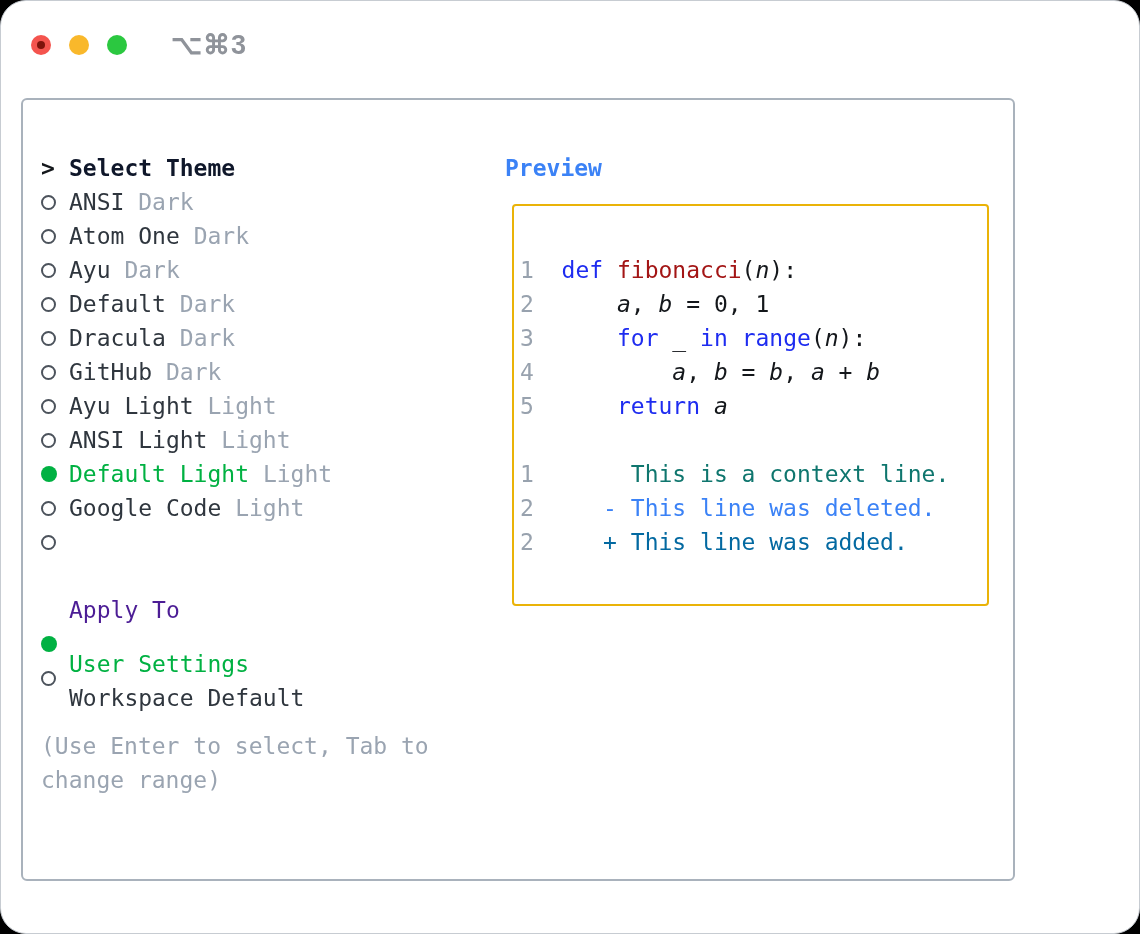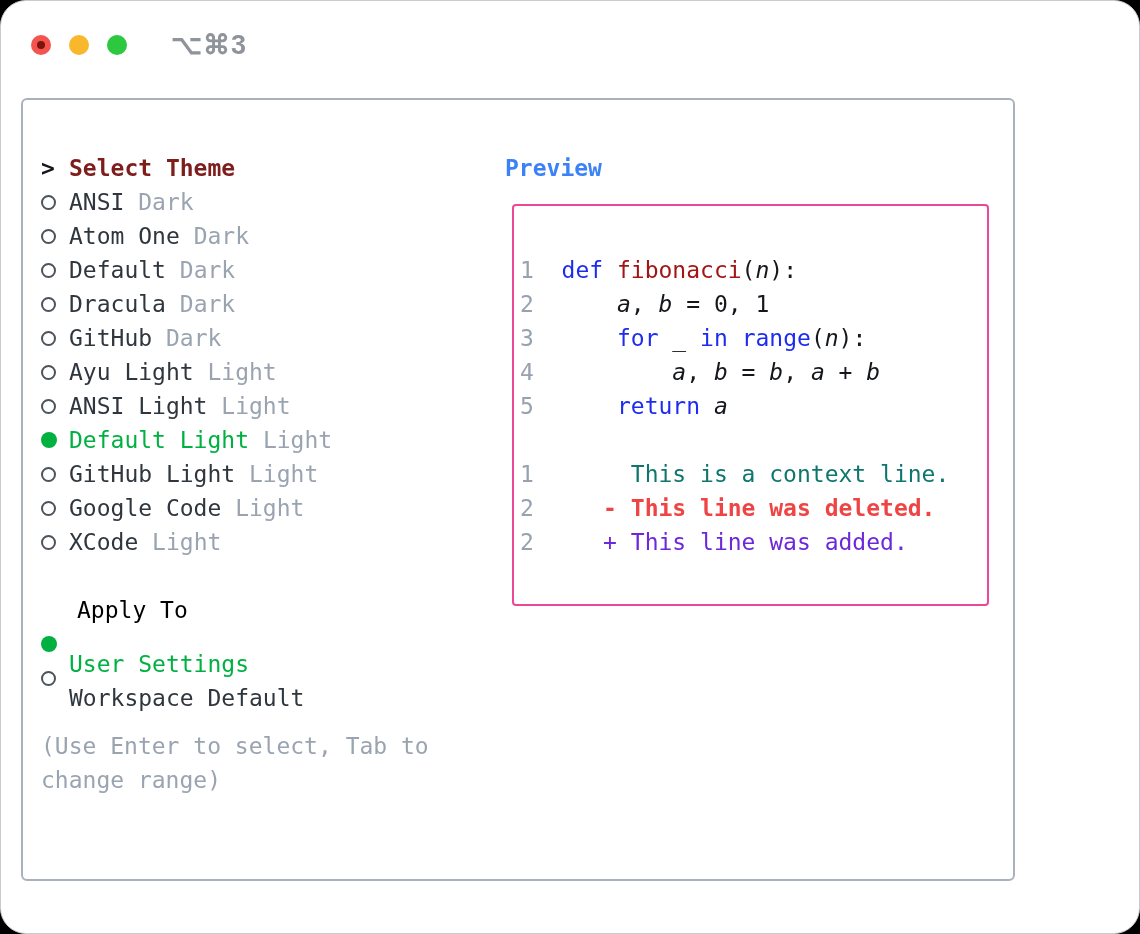--- a/index.html
+++ b/index.html
@@ -33,46 +33,46 @@
     font-size:23px; line-height:34px; color:#14171b;
   }
 
   
   .left { position:absolute; left:18px; top:51px; width:450px; }
   .row { display:flex; align-items:center; height:34px; }
   .bullet { flex:0 0 28px; width:28px; display:flex; align-items:center; }
   .radio { width:15px; height:15px; border:2px solid #4c535c; border-radius:50%; }
   .radio.on { width:16px; height:16px; border:none; background:#00b142; }
   .prompt { font-weight:bold; color:#14171b; }
-  .list-title { font-weight:bold; color:#7f1d1d; }
+  .list-title { font-weight:bold; color:#0f172a; }
   .theme-name { color:#2f363e; white-space:pre; }
   .theme-name.sel { color:#00b142; }
   .variant { color:#9aa4b1; }
   .spacer { height:34px; }
-  .section-title { color:#000000;margin-left:8px; }
+  .section-title { color:#4c1d95; }
   .opt-label { color:#2f363e; white-space:pre;margin-top:40px; }
   .opt-label.sel { color:#00b142; }
   .help { color:#9aa4b1; margin-top:34px; }
 
   
   .preview-title { position:absolute; left:482px; top:51px; height:34px; font-weight:bold; color:#3b82f6; }
   .preview-box {
     position:absolute; left:489px; top:104px; width:477px; height:402px;
-    border:2px solid #ec4899; border-radius:4px; background:#fff;
+    border:2px solid #eab308; border-radius:4px; background:#fff;
     padding:47px 4px 0 6px; overflow:hidden;
   }
   .pline { white-space:pre; height:34px; }
   .lnum { color:#98a2ae; }
   .tok-kw { color:#1e2cf0; }
   .tok-fn { color:#a31515; }
   .tok-var { font-style:italic; color:#14171b; }
   .tok-p { color:#14171b; }
   .diff-context { color:#0f766e; }
-  .diff-deleted { color:#ef4444;font-weight:bold; }
-  .diff-added   { color:#6d28d9;text-align:center; }
+  .diff-deleted { color:#3b82f6; }
+  .diff-added   { color:#0369a1;text-align:center; }
 </style>
 </head>
 <body>
 
 <div class="window">
 
   <div class="titlebar">
     <div class="light light-close"></div>
     <div class="light light-min"></div>
     <div class="light light-zoom"></div>
@@ -99,20 +99,26 @@
           <div class="row">
             <span class="bullet">
               <span class="radio"></span>
             </span>
             <span class="theme-name">Atom One <span class="variant">Dark</span></span>
           </div>
           <div class="row">
             <span class="bullet">
               <span class="radio"></span>
             </span>
+            <span class="theme-name">Ayu <span class="variant">Dark</span></span>
+          </div>
+          <div class="row">
+            <span class="bullet">
+              <span class="radio"></span>
+            </span>
             <span class="theme-name">Default <span class="variant">Dark</span></span>
           </div>
           <div class="row">
             <span class="bullet">
               <span class="radio"></span>
             </span>
             <span class="theme-name">Dracula <span class="variant">Dark</span></span>
           </div>
           <div class="row">
             <span class="bullet">
@@ -135,33 +141,26 @@
           <div class="row">
             <span class="bullet">
               <span class="radio on"></span>
             </span>
             <span class="theme-name sel">Default Light <span class="variant">Light</span></span>
           </div>
           <div class="row">
             <span class="bullet">
               <span class="radio"></span>
             </span>
-            <span class="theme-name">GitHub Light <span class="variant">Light</span></span>
-          </div>
-          <div class="row">
-            <span class="bullet">
-              <span class="radio"></span>
-            </span>
             <span class="theme-name">Google Code <span class="variant">Light</span></span>
           </div>
           <div class="row">
             <span class="bullet">
               <span class="radio"></span>
             </span>
-            <span class="theme-name">XCode <span class="variant">Light</span></span>
           </div>
         </div>
 
       <div class="spacer"></div>
 
       <div class="row">
         <span class="bullet"></span>
         <span class="section-title">Apply To</span>
       </div>
 

